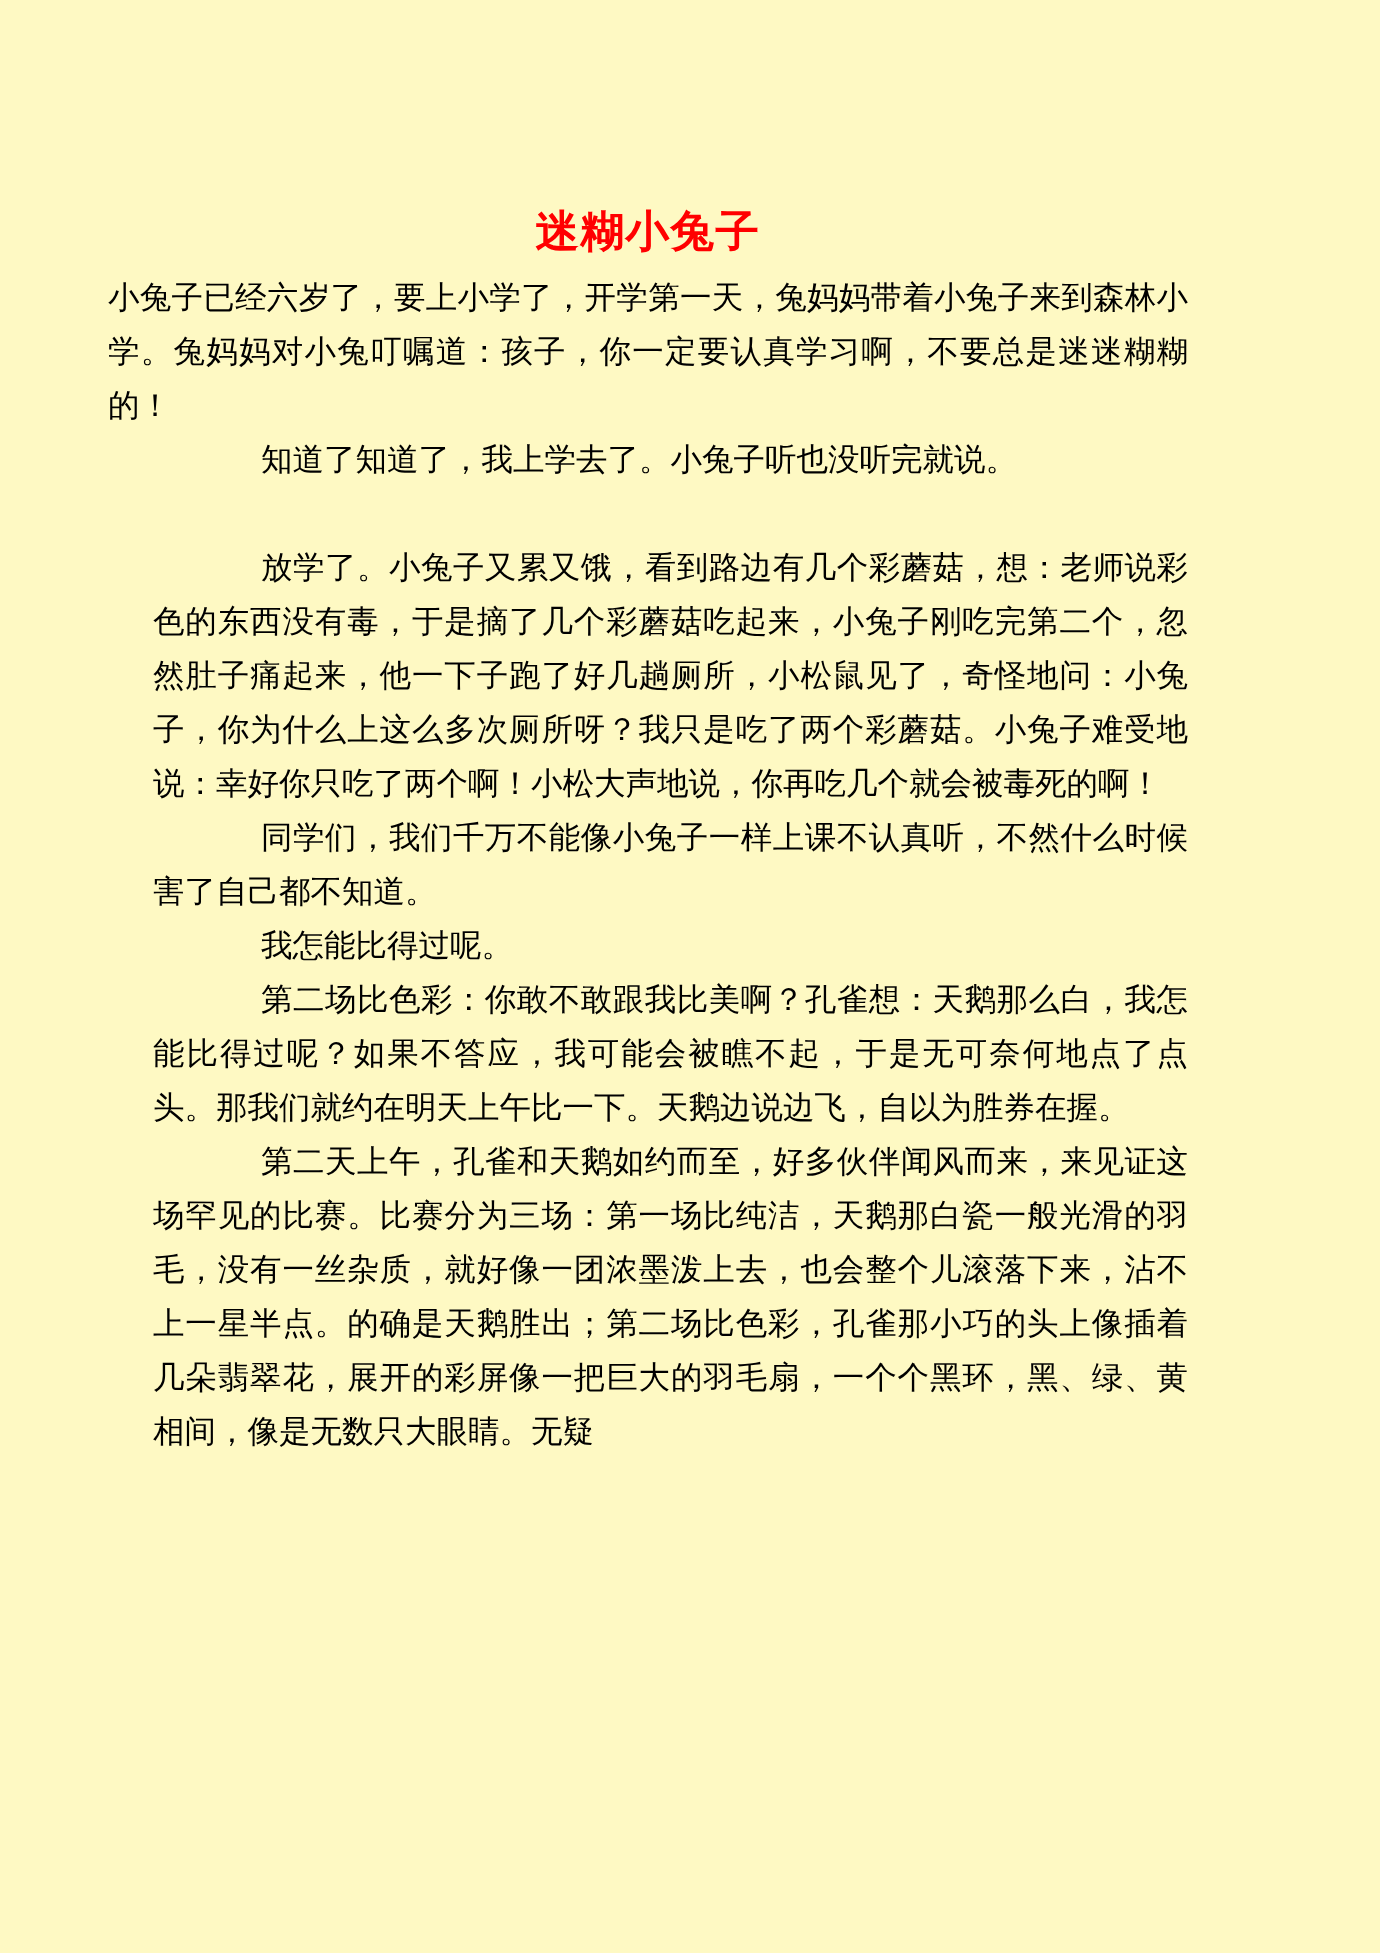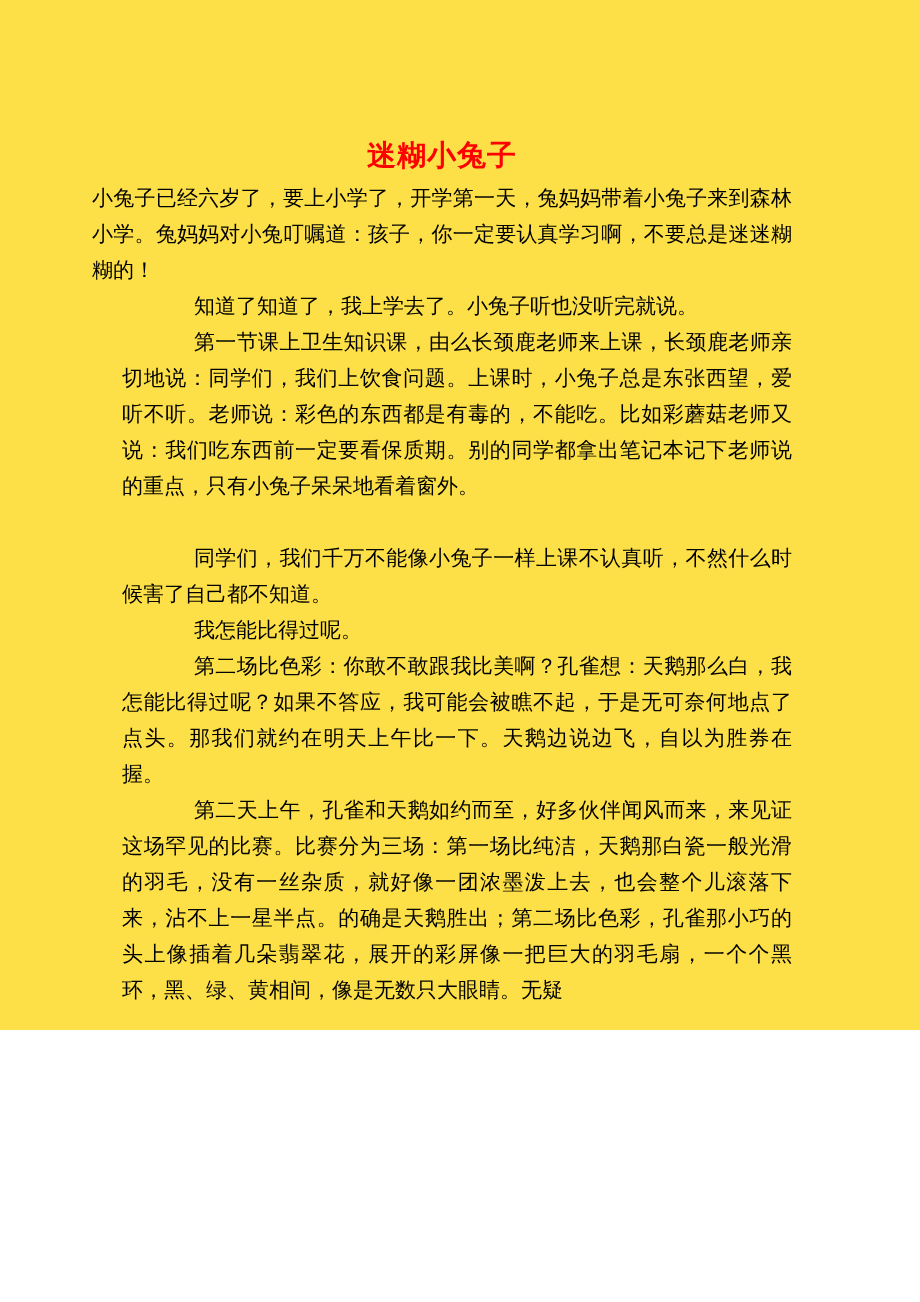--- a/index.html
+++ b/index.html
@@ -10,23 +10,23 @@
   body {
     width: 920px;
     height: 1302px;
     overflow: hidden;
     font-family: "Liberation Serif", "DejaVu Serif", serif;
     color: #000000;
   }
   .page {
     box-sizing: border-box;
     width: 920px;
-    height: 1030px;
-    padding: 135px 128px 0 92px;
-    background: #fde047;
+    height: 1302px;
+    padding: 135px 128px 0 72px;
+    background: #fef9c3;
   }
   .title {
     margin: 0 0 5px 0;
     text-align: center;
     font-size: 29px;
     font-weight: bold;
     line-height: 40px;
     color: #ff0000;
     letter-spacing: 1px;
   }
@@ -50,20 +50,20 @@
   }
 </style>
 </head>
 <body style="color: rgb(0, 0, 0); background: rgb(255, 255, 255);">
 
 <div class="page">
   <h1 class="title" style="color: rgb(255, 0, 0);">迷糊小兔子</h1>
   <div class="body-text">
       <p class="para">小兔子已经六岁了，要上小学了，开学第一天，兔妈妈带着小兔子来到森林小学。兔妈妈对小兔叮嘱道：孩子，你一定要认真学习啊，不要总是迷迷糊糊的！</p>
       <p class="para indent">知道了知道了，我上学去了。小兔子听也没听完就说。</p>
-      <p class="para indent">第一节课上卫生知识课，由么长颈鹿老师来上课，长颈鹿老师亲切地说：同学们，我们上饮食问题。上课时，小兔子总是东张西望，爱听不听。老师说：彩色的东西都是有毒的，不能吃。比如彩蘑菇老师又说：我们吃东西前一定要看保质期。别的同学都拿出笔记本记下老师说的重点，只有小兔子呆呆地看着窗外。</p>
       <p class="para blank"></p>
+      <p class="para indent">放学了。小兔子又累又饿，看到路边有几个彩蘑菇，想：老师说彩色的东西没有毒，于是摘了几个彩蘑菇吃起来，小兔子刚吃完第二个，忽然肚子痛起来，他一下子跑了好几趟厕所，小松鼠见了，奇怪地问：小兔子，你为什么上这么多次厕所呀？我只是吃了两个彩蘑菇。小兔子难受地说：幸好你只吃了两个啊！小松大声地说，你再吃几个就会被毒死的啊！</p>
       <p class="para indent">同学们，我们千万不能像小兔子一样上课不认真听，不然什么时候害了自己都不知道。</p>
       <p class="para indent">我怎能比得过呢。</p>
       <p class="para indent">第二场比色彩：你敢不敢跟我比美啊？孔雀想：天鹅那么白，我怎能比得过呢？如果不答应，我可能会被瞧不起，于是无可奈何地点了点头。那我们就约在明天上午比一下。天鹅边说边飞，自以为胜券在握。</p>
       <p class="para indent">第二天上午，孔雀和天鹅如约而至，好多伙伴闻风而来，来见证这场罕见的比赛。比赛分为三场：第一场比纯洁，天鹅那白瓷一般光滑的羽毛，没有一丝杂质，就好像一团浓墨泼上去，也会整个儿滚落下来，沾不上一星半点。的确是天鹅胜出；第二场比色彩，孔雀那小巧的头上像插着几朵翡翠花，展开的彩屏像一把巨大的羽毛扇，一个个黑环，黑、绿、黄相间，像是无数只大眼睛。无疑</p>
     </div>
 </div>
 
 </body></html>

